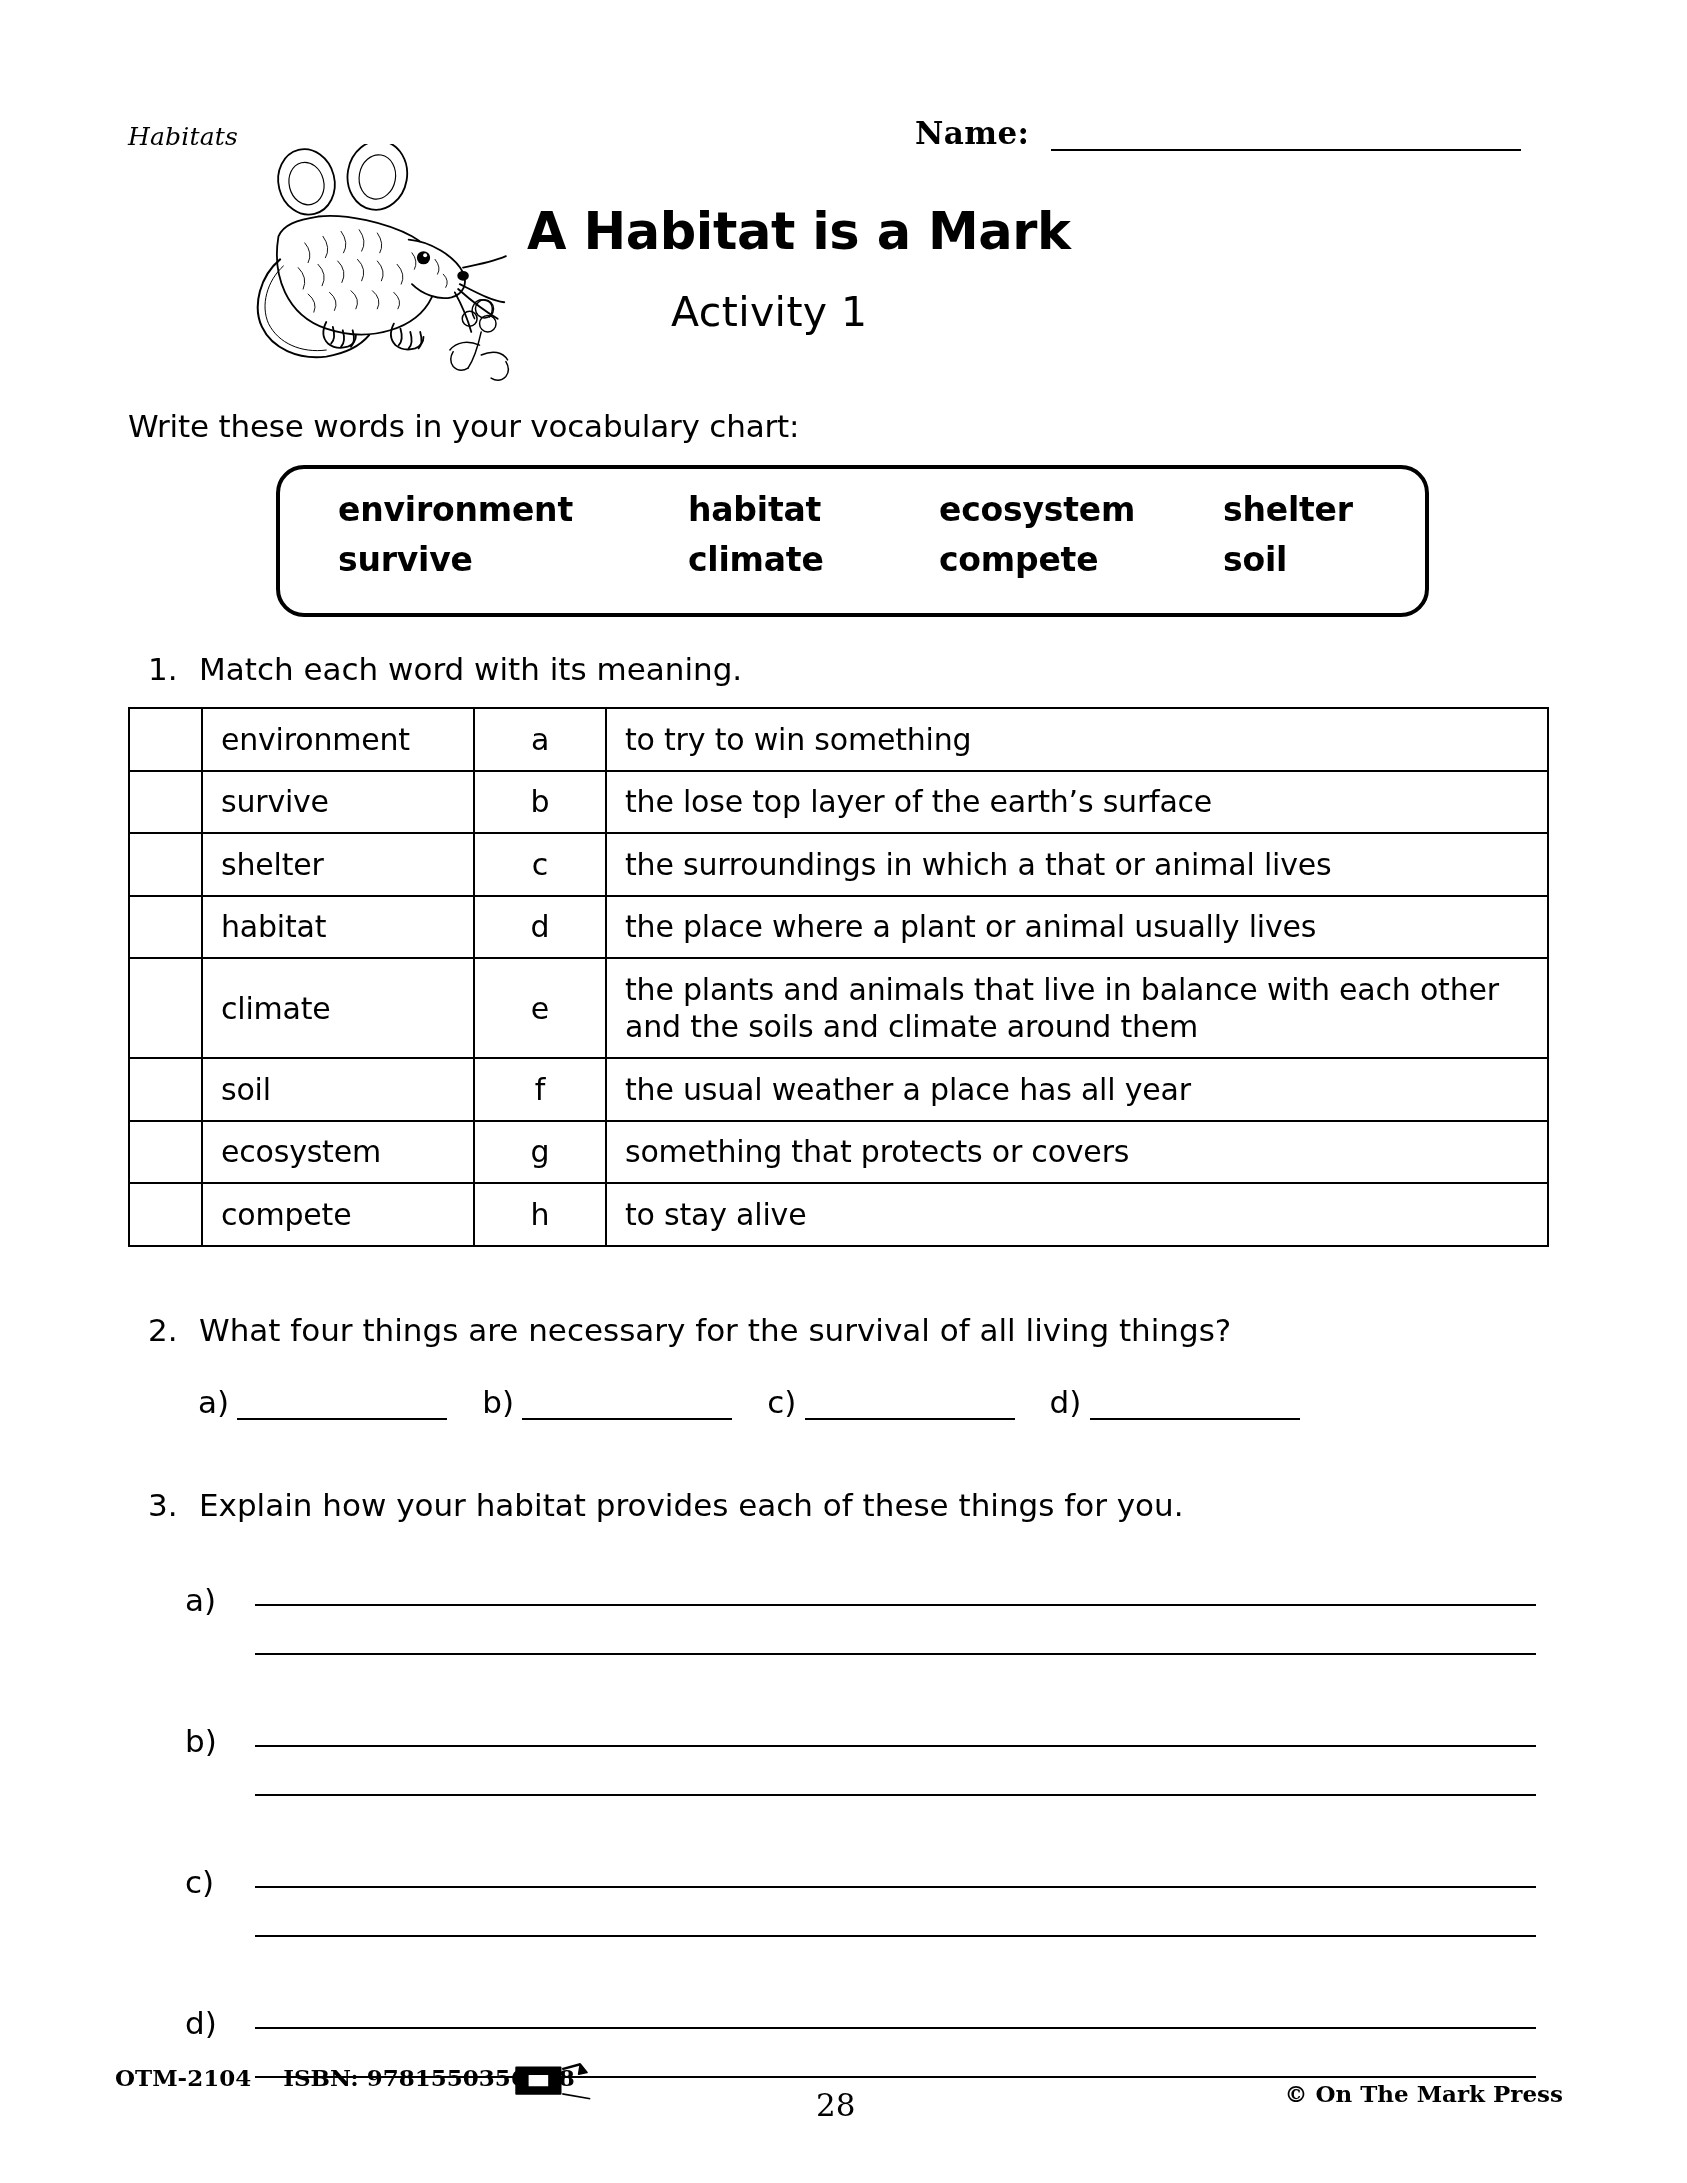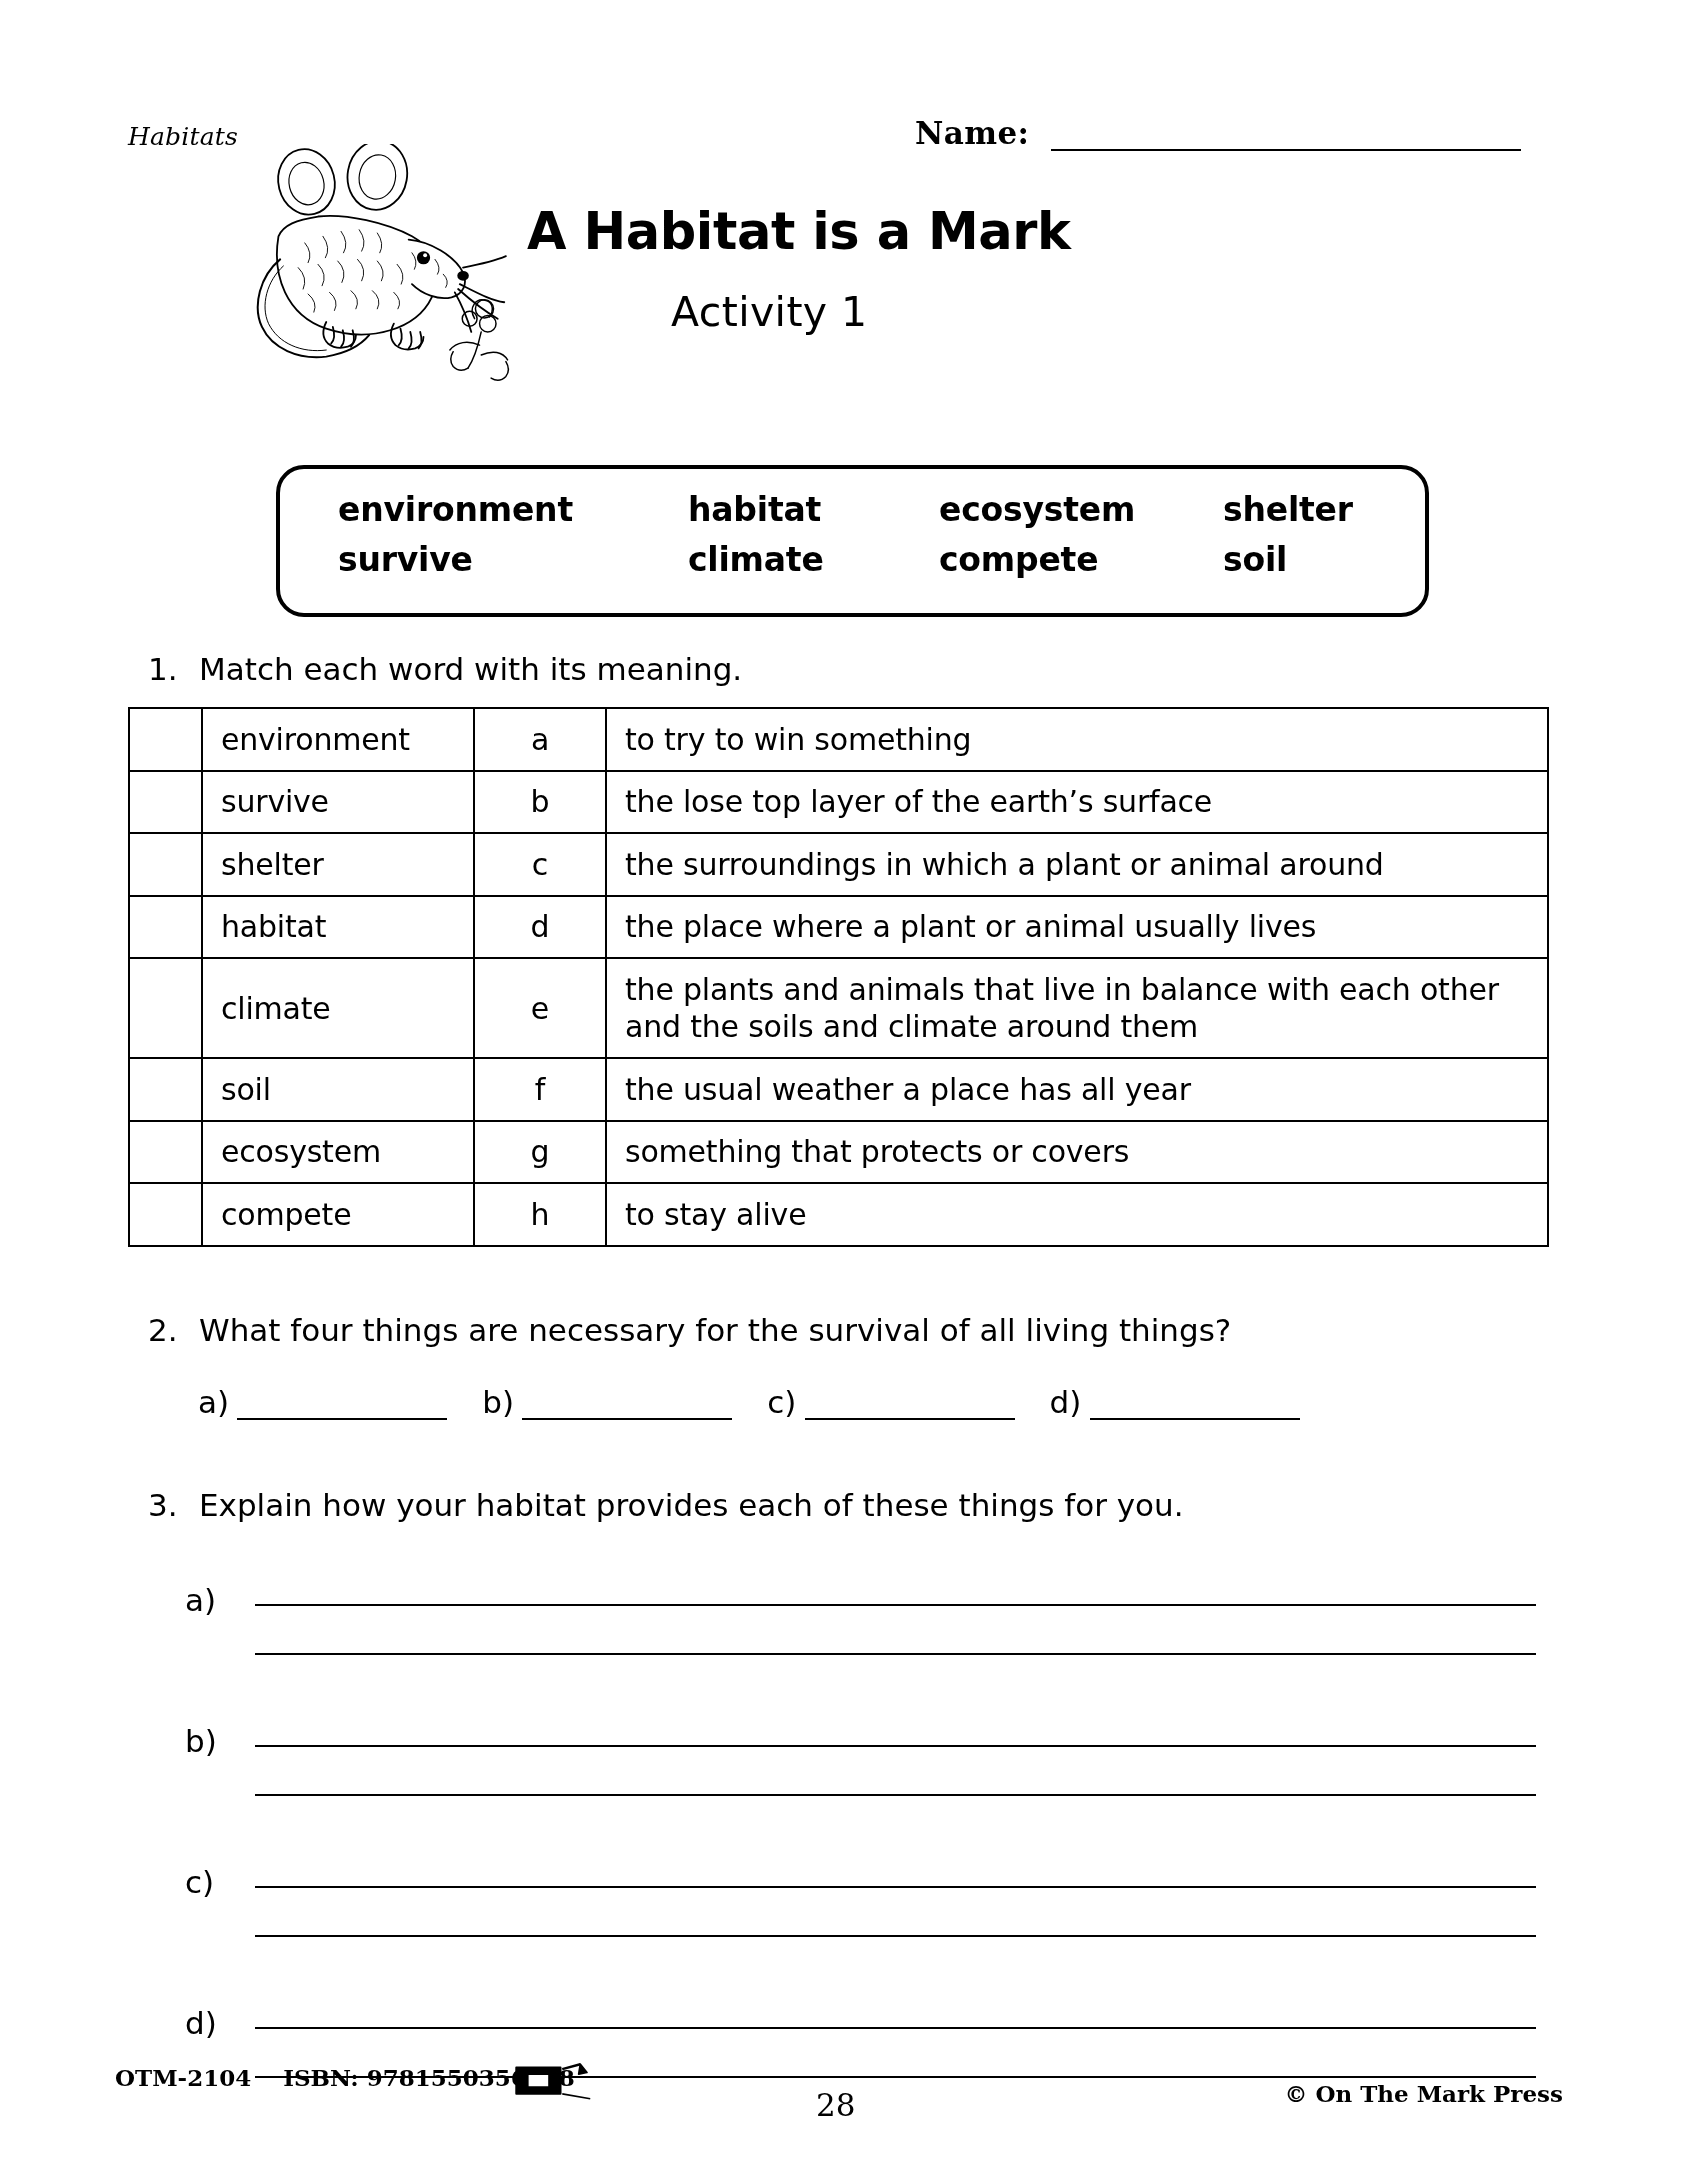--- a/index.html
+++ b/index.html
@@ -332,20 +332,21 @@
         </g>
       </svg>
     </div>
 
     <div class="title-block">
       <div class="main-title">A Habitat is a Mark</div>
       <div class="activity-title">Activity 1</div>
     </div>
   </div>
 
+  <div class="instruction">Write these words in your vocabulary chart:</div>
 
   <div class="vocab-box">
     <div class="vocab-grid">
       <div class="vocab-word">environment</div>
       <div class="vocab-word">habitat</div>
       <div class="vocab-word">ecosystem</div>
       <div class="vocab-word">shelter</div>
       <div class="vocab-word">survive</div>
       <div class="vocab-word">climate</div>
       <div class="vocab-word">compete</div>
@@ -369,21 +370,21 @@
       <tr>
         <td class="col-check"></td>
         <td class="col-word">survive</td>
         <td class="col-letter">b</td>
         <td class="col-def">the lose top layer of the earth’s surface</td>
       </tr>
       <tr>
         <td class="col-check"></td>
         <td class="col-word">shelter</td>
         <td class="col-letter">c</td>
-        <td class="col-def">the surroundings in which a plant or animal around</td>
+        <td class="col-def">the surroundings in which a that or animal lives</td>
       </tr>
       <tr>
         <td class="col-check"></td>
         <td class="col-word">habitat</td>
         <td class="col-letter">d</td>
         <td class="col-def">the place where a plant or animal usually lives</td>
       </tr>
       <tr>
         <td class="col-check"></td>
         <td class="col-word">climate</td>

